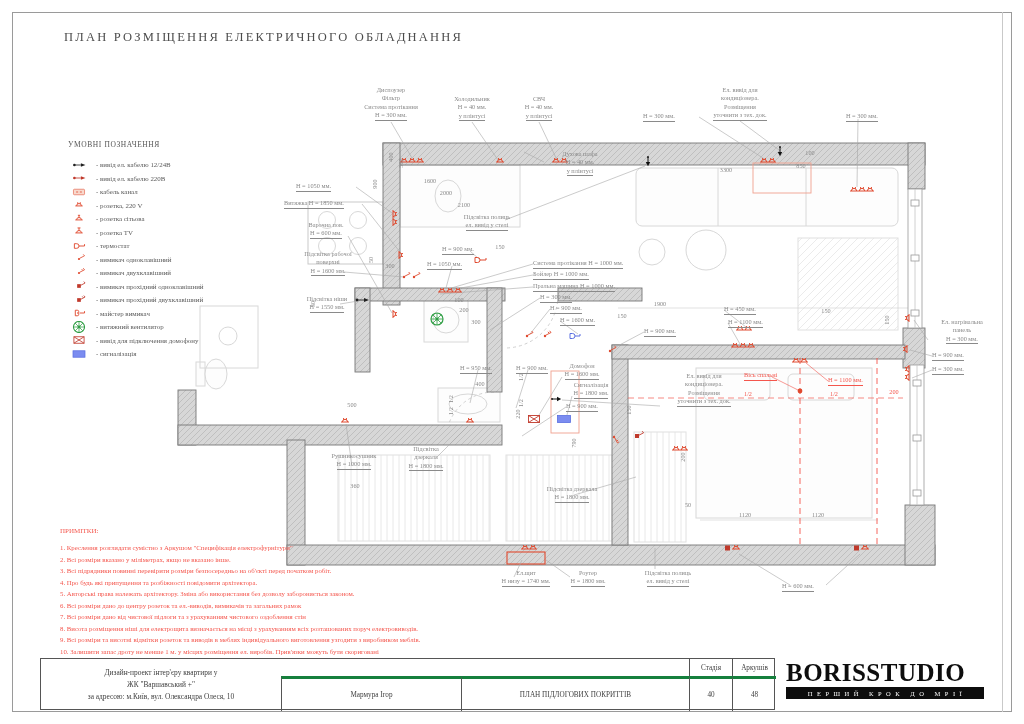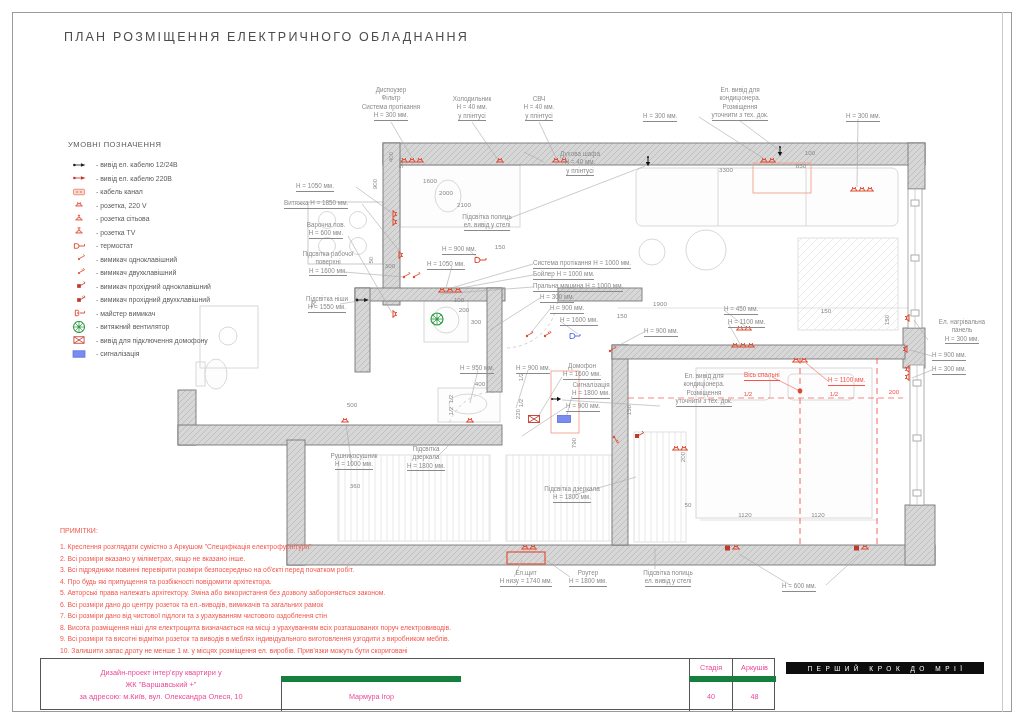--- a/index.html
+++ b/index.html
@@ -1,17 +1,17 @@
 <!DOCTYPE html>
 <html><head>
 <meta charset="utf-8">
 <style>
   html,body{margin:0;padding:0;background:#e9e9e9;}
   .sheet{position:relative;width:1024px;height:724px;background:#ffffff;overflow:hidden;
-         font-family:Liberation Sans, sans-serif;}
+         font-family:Liberation Serif, serif;}
   .frame{position:absolute;left:12px;top:12px;right:12px;bottom:12px;border:1px solid #9a9a9a;}
   .frame-inner{position:absolute;left:20px;top:12px;right:21px;bottom:12px;border-right:1px solid #c9c9c9;}
   .sheet-title{position:absolute;left:64px;top:30px;font-size:12.5px;letter-spacing:2.2px;color:#4c4c4c;}
   
   .legend{position:absolute;left:68px;top:140px;width:215px;}
   .legend-title{font-size:7.5px;letter-spacing:.6px;color:#555;margin-bottom:9px;}
   .legend-item{display:flex;align-items:center;height:13.5px;}
   .legend-item svg{width:22px;height:12px;flex:0 0 22px;margin-right:6px;}
   .legend-item .lbl{font-size:6.9px;color:#5a5a5a;white-space:nowrap;}
   
@@ -22,22 +22,22 @@
   .dim{position:absolute;font-size:6.2px;color:#8a8a8a;transform:translate(-50%,-50%);white-space:nowrap;}
   .dim.rot{transform:translate(-50%,-50%) rotate(-90deg);}
   .dim.red{color:#f4564d;}
   
   .notes{position:absolute;left:60px;top:527px;width:420px;color:#f4564d;}
   .notes-title{font-size:7px;margin-bottom:7px;}
   .note-line{font-size:6.8px;line-height:1.7;}
   
   .titleblock{position:absolute;left:40px;top:658px;width:735px;height:52px;
               display:grid;grid-template-columns:240px 180px 228px 43px 44px;grid-template-rows:17px 35px;
-              border:1px solid #555;box-sizing:border-box;color:#ec4899;}
-  .tb-cell{border-left:1px solid #555;border-top:6px solid #15803d;display:flex;align-items:center;justify-content:center;
+              border:1px solid #555;box-sizing:border-box;color:#404040;}
+  .tb-cell{border-left:1px solid #555;border-top:3px solid #15803d;display:flex;align-items:center;justify-content:center;
            font-size:7.2px;text-align:center;overflow:hidden;}
   .tb-project{grid-row:1 / span 2;grid-column:1;border-left:none;border-top:none;white-space:pre-line;line-height:1.6;font-size:7.4px;}
   .tb-h{border-top:none;}
   .logo{position:absolute;left:786px;top:660px;width:198px;}
   .logo-text{font-size:25px;font-weight:bold;color:#0d0d0d;letter-spacing:.5px;line-height:1;white-space:nowrap;}
   .logo-bar{margin-top:2px;background:#0d0d0d;color:#fff;font-size:6.5px;letter-spacing:4.5px;
             text-align:center;padding:3px 0 2px 4px;}
 </style>
 </head>
 <body>
@@ -504,20 +504,22 @@
       </div>
   </div>
 
   <div class="titleblock">
     <div class="tb-cell tb-project">Дизайн-проект інтер'єру квартири у
 ЖК "Варшавський +"
 за адресою: м.Київ, вул. Олександра Олеся, 10</div>
     <div class="tb-cell tb-h" style="grid-column:4">Стадія</div>
     <div class="tb-cell tb-h" style="grid-column:5">Аркушів</div>
     <div class="tb-cell" style="grid-column:2">Мармура Ігор</div>
+    <div class="tb-cell" style="grid-column:3">ПЛАН ПІДЛОГОВИХ ПОКРИТТІВ</div>
     <div class="tb-cell" style="grid-column:4">40</div>
     <div class="tb-cell" style="grid-column:5">48</div>
   </div>
 
   <div class="logo">
+    <div class="logo-text">BORISSTUDIO</div>
     <div class="logo-bar">ПЕРШИЙ КРОК ДО МРІЇ</div>
   </div>
 </div>
 
 </body></html>

